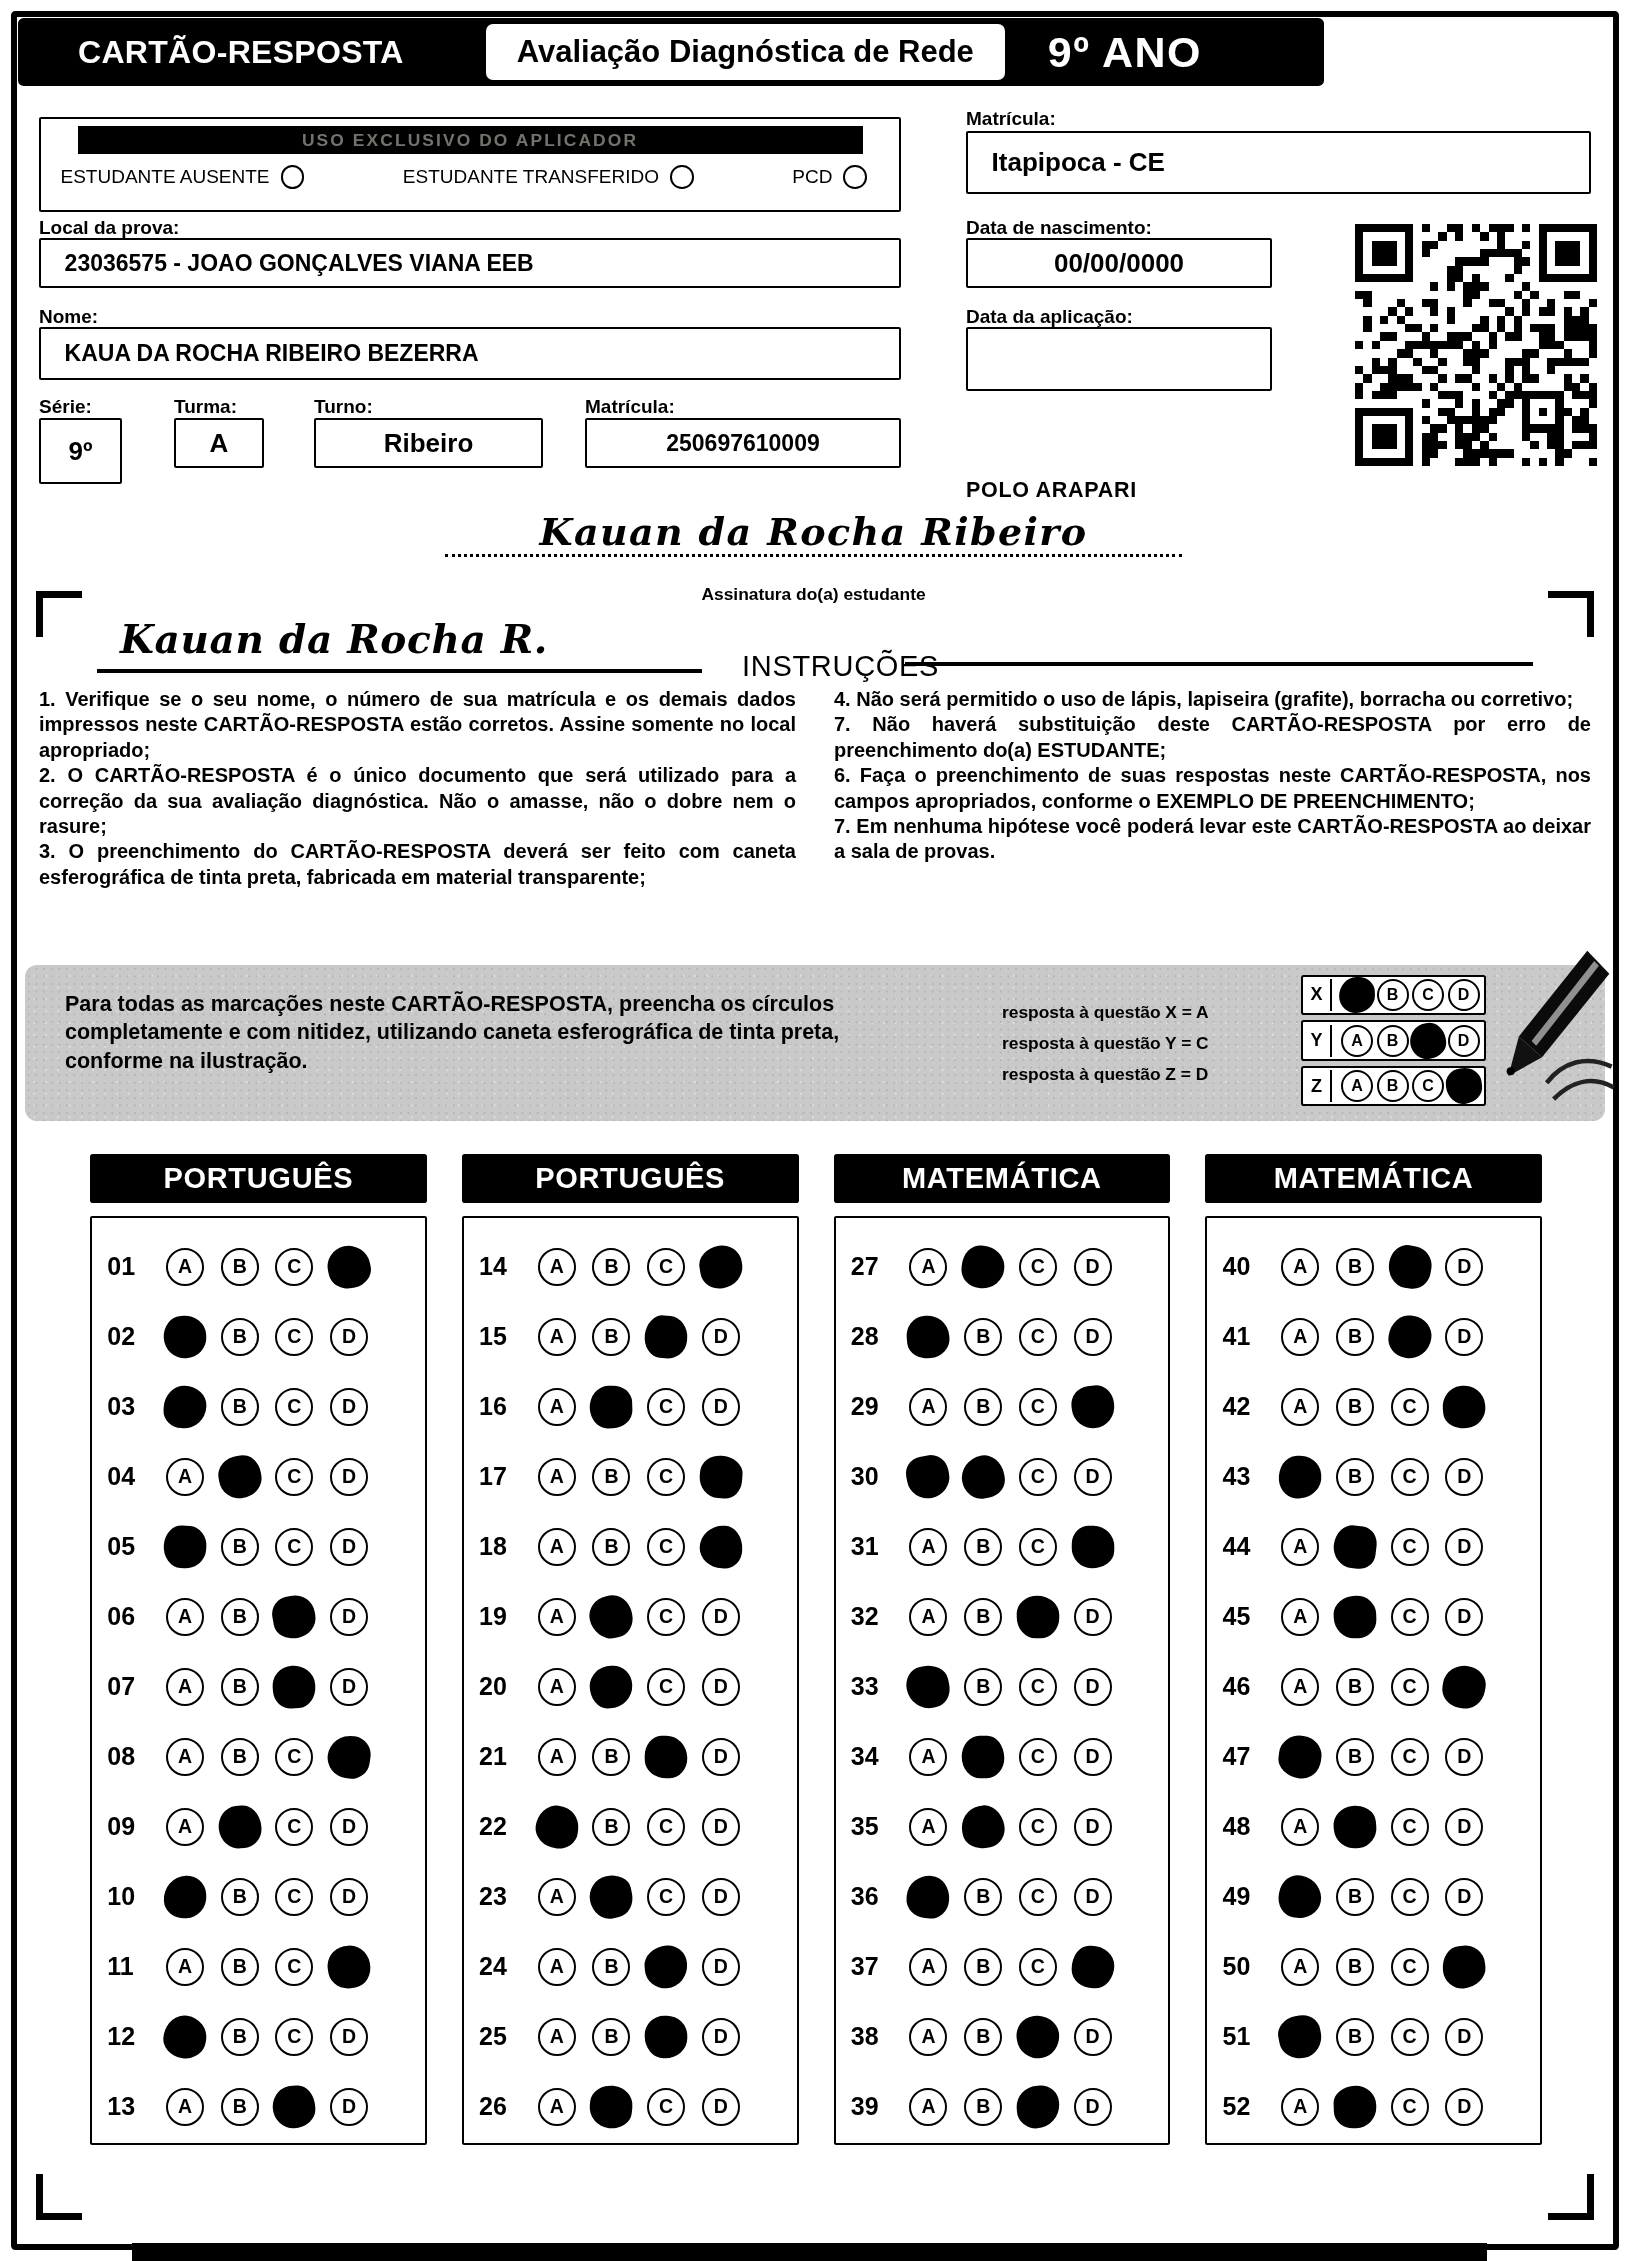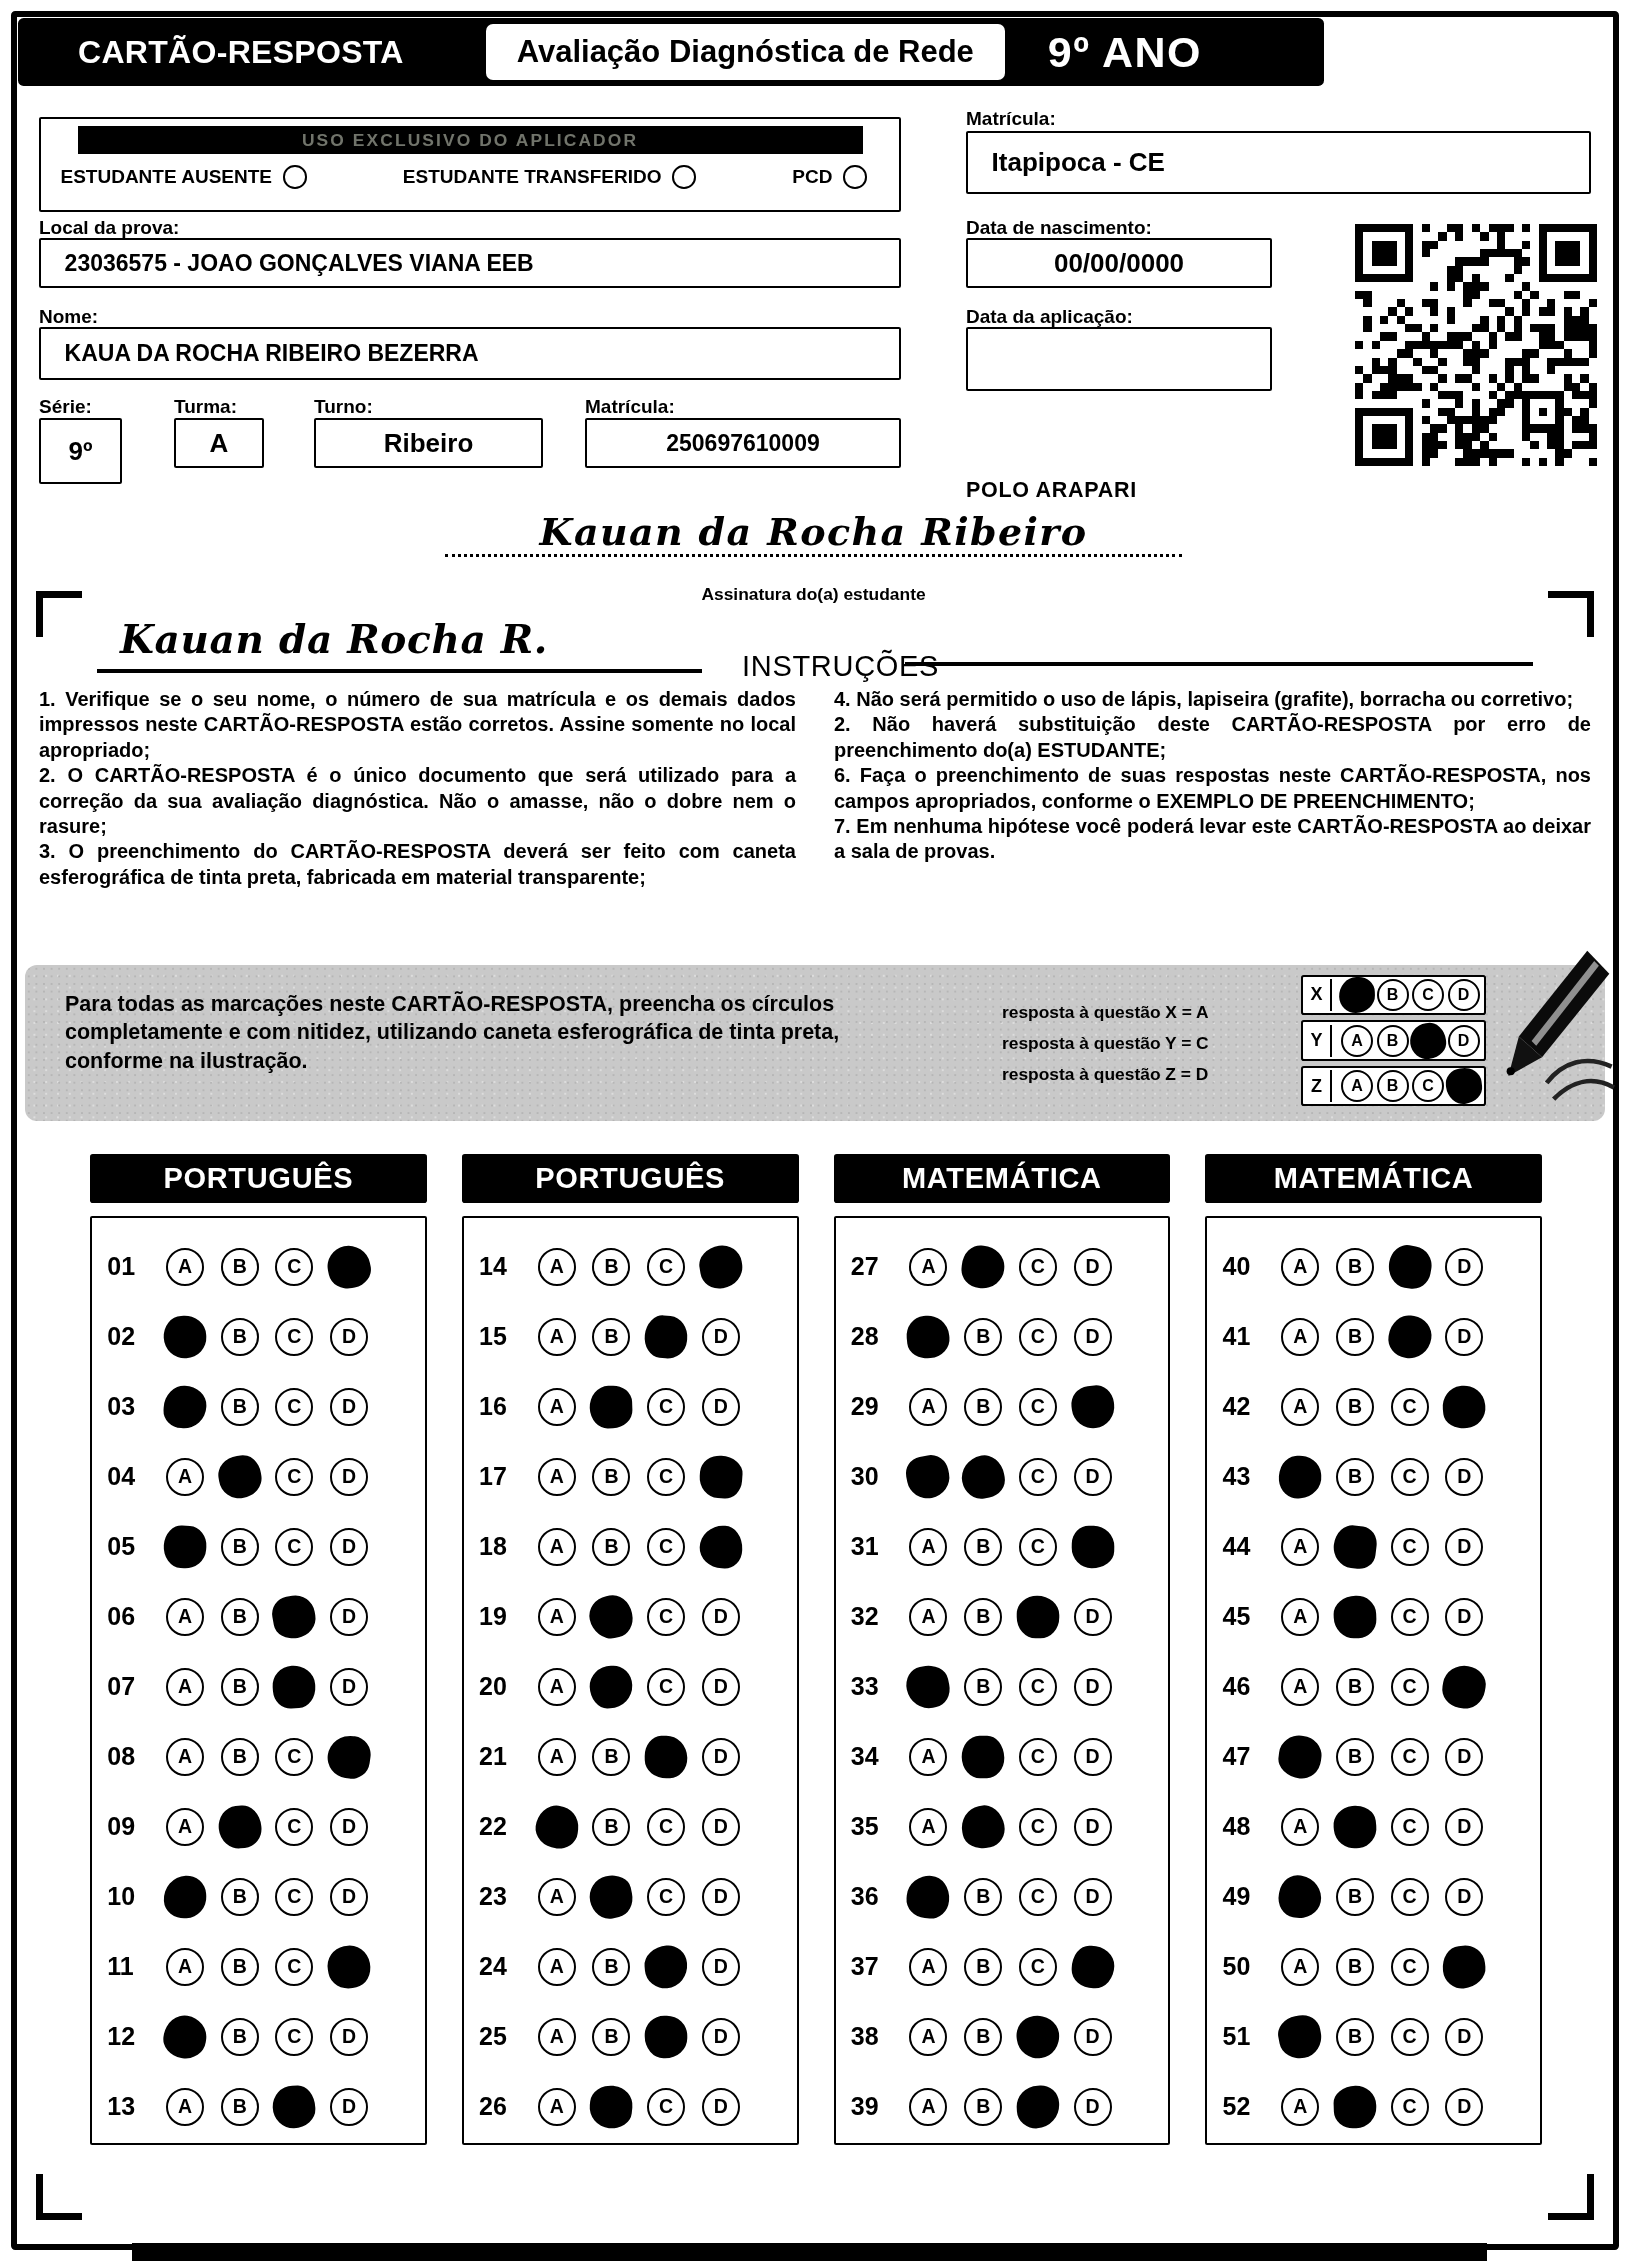--- a/index.html
+++ b/index.html
@@ -15,21 +15,21 @@
 .fbox{position:absolute;border:2.8px solid #000;background:#fff;display:flex;align-items:center;border-radius:2.1px}
 .fval{font-weight:700;font-size:23px;white-space:nowrap}
 .pl{padding-left:23.6px}
 .ctr{justify-content:center}
 .big{font-size:26px}
 .ap-box{position:absolute;left:39px;top:117px;width:862px;height:95px;border:2.8px solid #000;border-radius:2.1px}
 .ap-bar{margin:7px auto 0;width:785px;height:28px;background:#000;display:flex;align-items:center;justify-content:center}
 .ap-bar span{color:rgba(205,212,195,.55);font-size:17.4px;font-weight:700;letter-spacing:2.1px}
 .ap-row{display:flex;align-items:center;justify-content:space-between;padding:11px 32px 0 19.5px}
 .ap-item{display:flex;align-items:center;gap:11px}
-.ap-lbl{font-weight:700;font-size:19px;white-space:nowrap}
+.ap-lbl{font-weight:400;font-size:19px;white-space:nowrap}
 .ap-circle{width:23.6px;height:23.6px;border:2.8px solid #000;border-radius:50%;background:#fff;display:inline-block}
 .qr{position:absolute;left:1355px;top:224px;width:242px;height:242px}
 .sig1{position:absolute;left:445px;top:509px;width:737px;text-align:center;border-bottom:3.5px dotted #000}
 .script{font-family:"DejaVu Serif",serif;font-style:italic;font-weight:700}
 .sig1 .script{font-size:38px;letter-spacing:1.4px}
 .sig-cap{position:absolute;left:445px;top:584px;width:737px;text-align:center;font-weight:700;font-size:17.4px}
 .sig2{position:absolute;left:120px;top:616px;font-size:39px;letter-spacing:0.7px;white-space:nowrap}
 .sig2-line{position:absolute;left:97px;top:669px;width:605px;height:3.5px;background:#000}
 .inst-title{position:absolute;left:742px;top:650px;font-weight:400;font-size:29px;letter-spacing:0.7px}
 .inst-rule{position:absolute;left:905px;top:662px;width:628px;height:3.5px;background:#000}
@@ -449,21 +449,21 @@
 
   <div class="inst-title">INSTRUÇÕES</div>
   <div class="inst-rule"></div>
   <div class="inst-col" style="left:39px">
       <p>1. Verifique se o seu nome, o número de sua matrícula e os demais dados impressos neste CARTÃO-RESPOSTA estão corretos. Assine somente no local apropriado;</p>
       <p>2. O CARTÃO-RESPOSTA é o único documento que será utilizado para a correção da sua avaliação diagnóstica. Não o amasse, não o dobre nem o rasure;</p>
       <p>3. O preenchimento do CARTÃO-RESPOSTA deverá ser feito com caneta esferográfica de tinta preta, fabricada em material transparente;</p>
     </div>
   <div class="inst-col" style="left:834px">
       <p>4. Não será permitido o uso de lápis, lapiseira (grafite), borracha ou corretivo;</p>
-      <p>2. Não haverá substituição deste CARTÃO-RESPOSTA por erro de preenchimento do(a) ESTUDANTE;</p>
+      <p>7. Não haverá substituição deste CARTÃO-RESPOSTA por erro de preenchimento do(a) ESTUDANTE;</p>
       <p>6. Faça o preenchimento de suas respostas neste CARTÃO-RESPOSTA, nos campos apropriados, conforme o EXEMPLO DE PREENCHIMENTO;</p>
       <p>7. Em nenhuma hipótese você poderá levar este CARTÃO-RESPOSTA ao deixar a sala de provas.</p>
     </div>
 
   <div class="example-box">
     <div class="ex-text">Para todas as marcações neste CARTÃO-RESPOSTA, preencha os círculos completamente e com nitidez, utilizando caneta esferográfica de tinta preta, conforme na ilustração.</div>
     <div class="ex-legend">
         <div>resposta à questão X = A</div>
         <div>resposta à questão Y = C</div>
         <div>resposta à questão Z = D</div>

